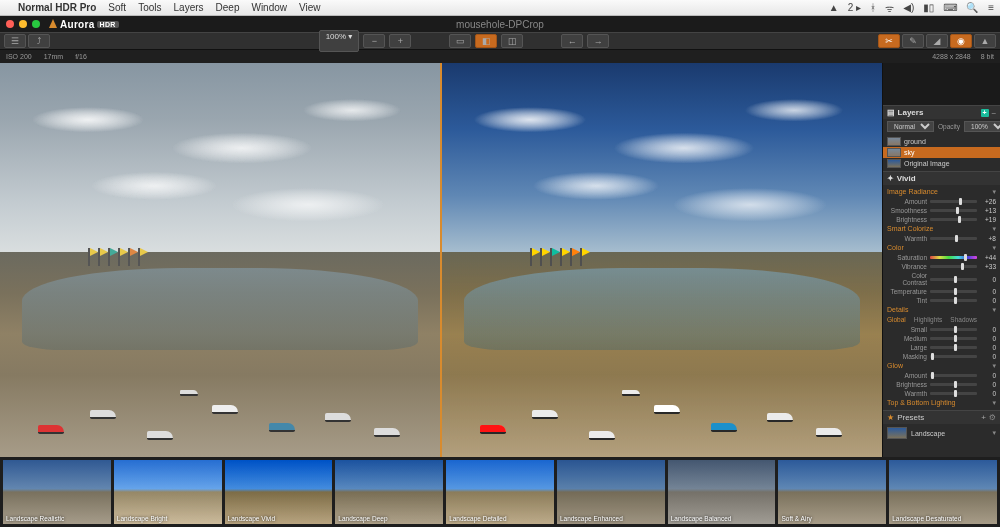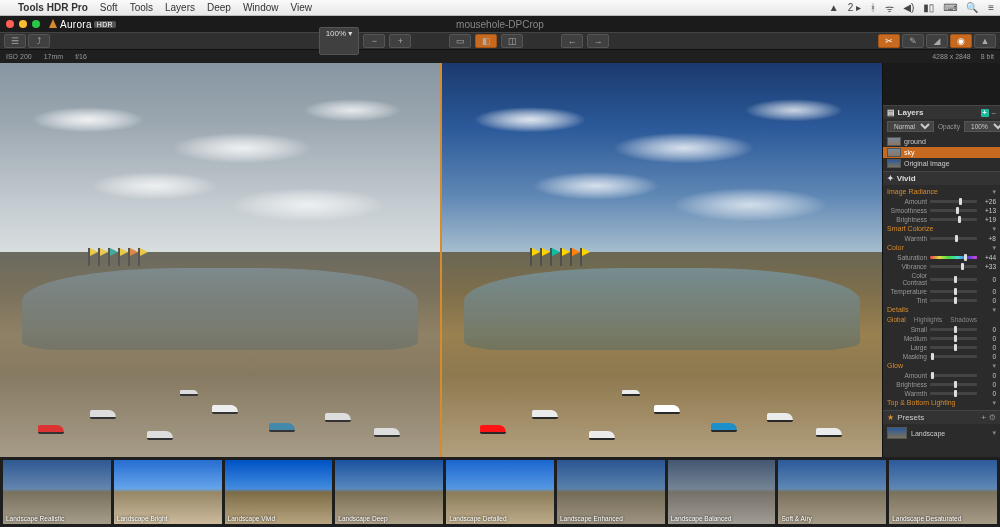--- a/index.html
+++ b/index.html
@@ -9,30 +9,30 @@
 .mac-menubar { height: 16px; background: linear-gradient(#fafafa,#e7e7e7); color: #333; display: flex; align-items: center; padding: 0 6px; font-size: 10px; gap: 12px; border-bottom: 1px solid #bbb; }
 .mac-menubar .apple { font-size: 11px; }
 .mac-menubar .right { margin-left: auto; display: flex; gap: 9px; align-items: center; color: #444; font-size: 10px;}
 .mac-menubar .right span { display:inline-block; }
 
 
 .titlebar { height: 16px; background: #1b1b1b; display: flex; align-items: center; padding: 0 6px; color: #ddd; font-size: 10px; }
 .traffic { display: flex; gap: 5px; margin-right: 8px;}
 .traffic div { width: 8px; height: 8px; border-radius: 50%; }
 .traffic .r { background:#ff5f57;} .traffic .y{background:#febc2e;} .traffic .g{background:#28c840;}
-.app-logo { color:#fff; font-weight:400; letter-spacing:.3px; display:flex; align-items:center; gap:2px;}
+.app-logo { color:#fff; font-weight:700; letter-spacing:.3px; display:flex; align-items:center; gap:2px;}
 .app-logo .badge { background:#555; padding:0 3px; font-size:7px; border-radius:2px;}
 .titlebar .doc { position:absolute; left:50%; transform:translateX(-50%); color:#888; font-size:10px;}
 
 
 .toolbar { height: 18px; background: #303030; border-top:1px solid #444; border-bottom:1px solid #111; display:flex; align-items:center; padding: 0 4px; gap:4px; }
 .tb-btn { width:22px; height:14px; background:#404040; border:1px solid #555; border-radius:2px; display:flex; align-items:center; justify-content:center; font-size:9px; color:#aaa; cursor:pointer;}
 .tb-group { display:flex; gap:2px; }
 .toolbar .spacer { flex:1; }
-.zoom-indicator { background:#404040; border:1px solid #555; border-radius:2px; padding:0 6px; height:28px; line-height:12px; font-size:8px; color:#ddd;}
+.zoom-indicator { background:#404040; border:1px solid #555; border-radius:2px; padding:0 6px; height:22px; line-height:12px; font-size:8px; color:#ddd;}
 .tb-right { display:flex; gap:2px; margin-left:auto;}
 .tb-right .tb-btn.orange { background:#c76a1f; color:#fff; border-color:#a35518;}
 
 
 .meta-strip { height:13px; background:#1f1f1f; color:#999; font-size:7px; display:flex; align-items:center; padding:0 6px; gap:12px;}
 .meta-strip .right { margin-left:auto; display:flex; gap:10px;}
 
 
 .workspace { display:flex; height: calc(527px - 16px - 16px - 18px - 13px - 70px); }
 .canvas { flex:1; display:flex; background:#111; }
@@ -117,21 +117,21 @@
 .preset-item:nth-child(7) .preset-thumb{filter:saturate(.4);}
 .preset-label { position:absolute; bottom:2px; left:3px; color:#fff; font-size:6.5px; text-shadow:0 0 3px #000;}
 
 .ico { width:10px; height:10px; display:inline-block; }
 </style>
 </head>
 <body>
 
 <div class="mac-menubar">
   <span class="apple"></span>
-  <b>Tools HDR Pro</b>
+  <b>Normal HDR Pro</b>
   <span>Soft</span>
   <span>Tools</span>
   <span>Layers</span>
   <span>Deep</span>
   <span>Window</span>
   <span>View</span>
   <div class="right">
     <span>▲</span>
     <span>2 ▸</span>
     <span>ᚼ</span>

